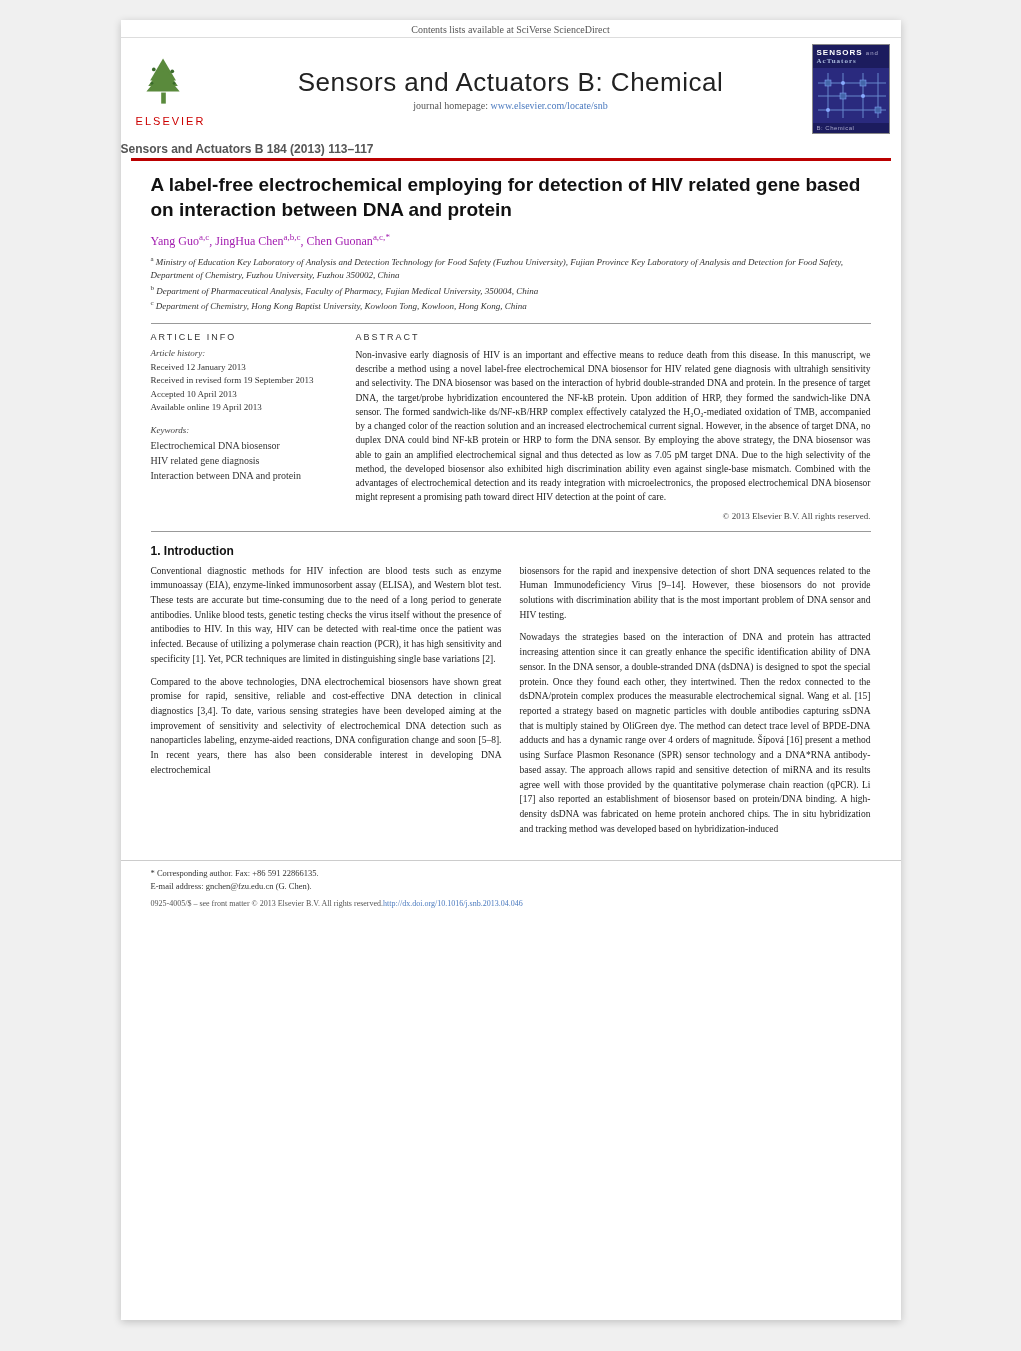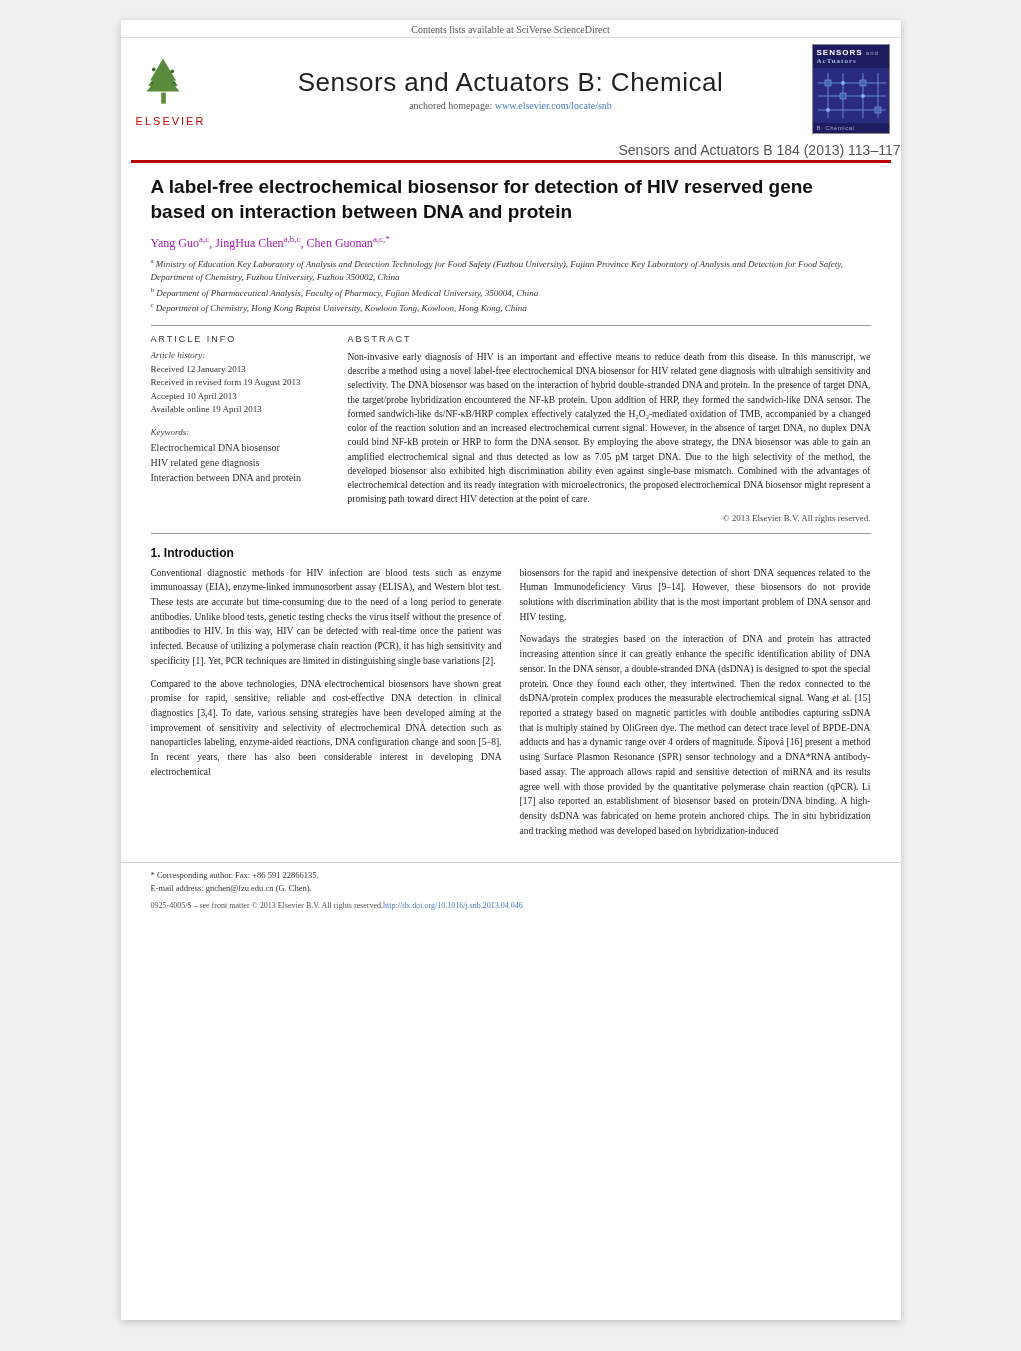--- a/index.html
+++ b/index.html
@@ -55,25 +55,26 @@
     .journal-homepage a { color: #4b7abf; text-decoration: none; }
     .sensors-logo {
       width: 80px;
       flex-shrink: 0;
       display: flex;
       flex-direction: column;
       align-items: center;
     }
     
     .article-number {
-      font-size: 14px;
+      font-size: 12px;
       color: #555;
-      text-align: right;
+      text-align: left;
       padding: 2px 0;
       font-family: Arial, sans-serif;
+      font-weight: bold;
     }
     
     .red-line {
       height: 3px;
       background: #b00;
       margin: 0 10px 8px;
     }
     
     .content {
       padding: 0 30px;
@@ -106,21 +107,21 @@
     .affiliations em { font-style: italic; }
     
     .divider {
       height: 1px;
       background: #999;
       margin: 8px 0;
     }
     
     .two-col {
       display: flex;
-      gap: 12px;
+      gap: 20px;
       margin-top: 8px;
     }
     .left-col {
       width: 185px;
       flex-shrink: 0;
     }
     .right-col {
       flex: 1;
     }
     
@@ -295,21 +296,21 @@
         <circle cx="42" cy="22" r="2" fill="#3a6a2c"></circle>
         <circle cx="20" cy="35" r="1.5" fill="#3a6a2c"></circle>
         <circle cx="44" cy="35" r="1.5" fill="#3a6a2c"></circle>
       </svg>
       <div style="font-family:Arial,sans-serif;font-size:11px;font-weight:normal;color:#cc0000;letter-spacing:2px;text-align:center;">ELSEVIER</div>
     </div>
 
     <div class="journal-title-block">
       <div class="journal-title">Sensors and Actuators B: Chemical</div>
       <div class="journal-homepage">
-        <span>anchored homepage:</span>
+        <span>journal homepage:</span>
         <a>www.elsevier.com/locate/snb</a>
       </div>
     </div>
 
     <div class="sensors-logo">
       <div class="sensors-logo-box">
         <div class="sensors-top">
           <div class="sensors-top-text">
             SENSORS <span class="and-text">and</span>
           </div>
@@ -343,21 +344,21 @@
       </div>
     </div>
   </div>
 
   <div class="article-number">Sensors and Actuators B 184 (2013) 113–117</div>
 
   <div class="red-line"></div>
 
   <div class="content">
 
-    <div class="paper-title">A label-free electrochemical biosensor for detection of HIV reserved gene based on interaction between DNA and protein</div>
+    <div class="paper-title">A label-free electrochemical employing for detection of HIV related gene based on interaction between DNA and protein</div>
 
     <div class="authors">
       Yang Guo<sup>a,c</sup>, JingHua Chen<sup>a,b,c</sup>, Chen Guonan<sup>a,c,</sup><sup>*</sup>
     </div>
 
     <div class="affiliations">
       <div class="aff-line">
         <sup>a</sup> <em>Ministry of Education Key Laboratory of Analysis and Detection Technology for Food Safety (Fuzhou University), Fujian Province Key Laboratory of Analysis and Detection for Food Safety, Department of Chemistry, Fuzhou University, Fuzhou 350002, China</em>
       </div>
       <div class="aff-line">
@@ -369,21 +370,21 @@
     </div>
 
     <div class="divider"></div>
 
     <div class="two-col">
 
       <div class="left-col">
         <div class="section-heading">ARTICLE INFO</div>
         <div class="info-label">Article history:</div>
         <div class="info-item">Received 12 January 2013</div>
-        <div class="info-item">Received in revised form 19 August 2013</div>
+        <div class="info-item">Received in revised form 19 September 2013</div>
         <div class="info-item">Accepted 10 April 2013</div>
         <div class="info-item">Available online 19 April 2013</div>
 
         <div class="keywords-section">
           <div class="keywords-label">Keywords:</div>
           <div class="keyword-item">Electrochemical DNA biosensor</div>
           <div class="keyword-item">HIV related gene diagnosis</div>
           <div class="keyword-item">Interaction between DNA and protein</div>
         </div>
       </div>

